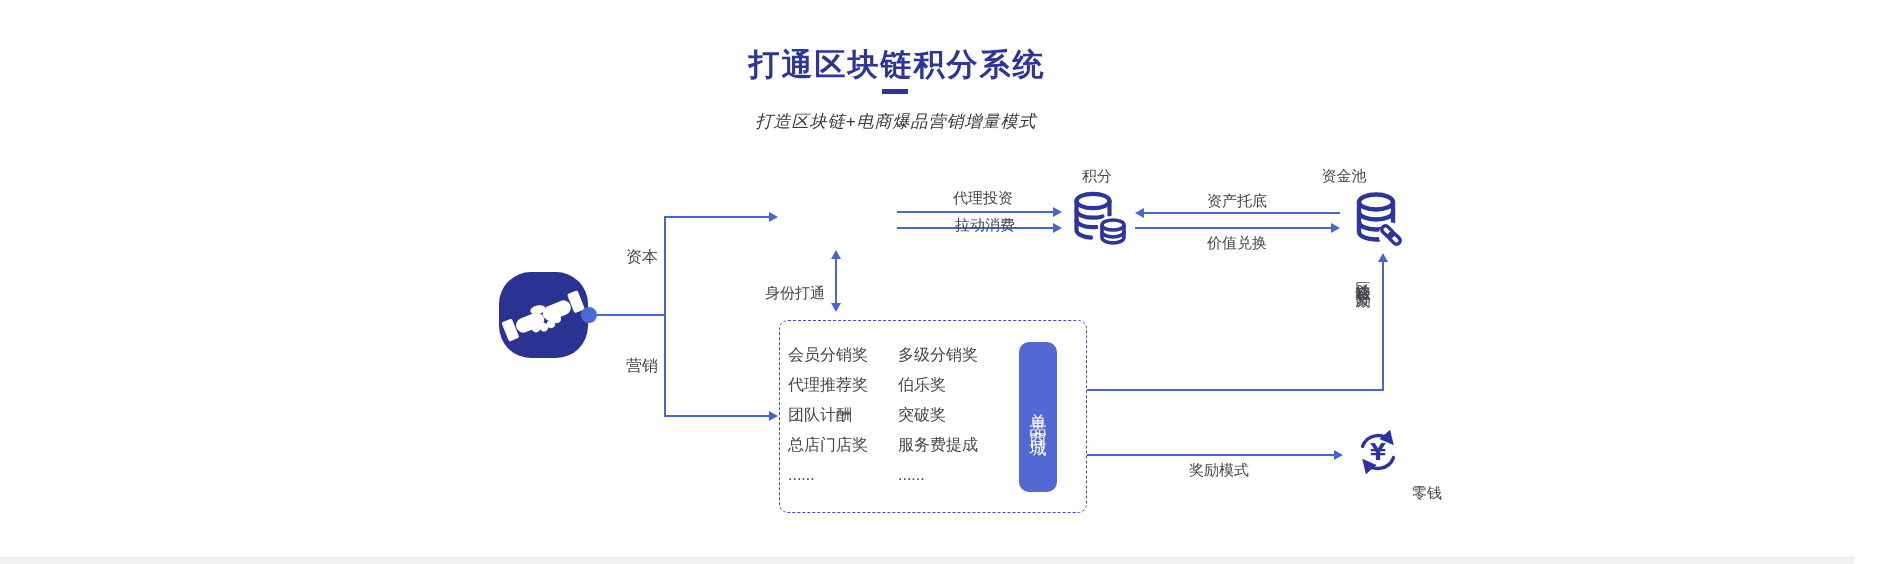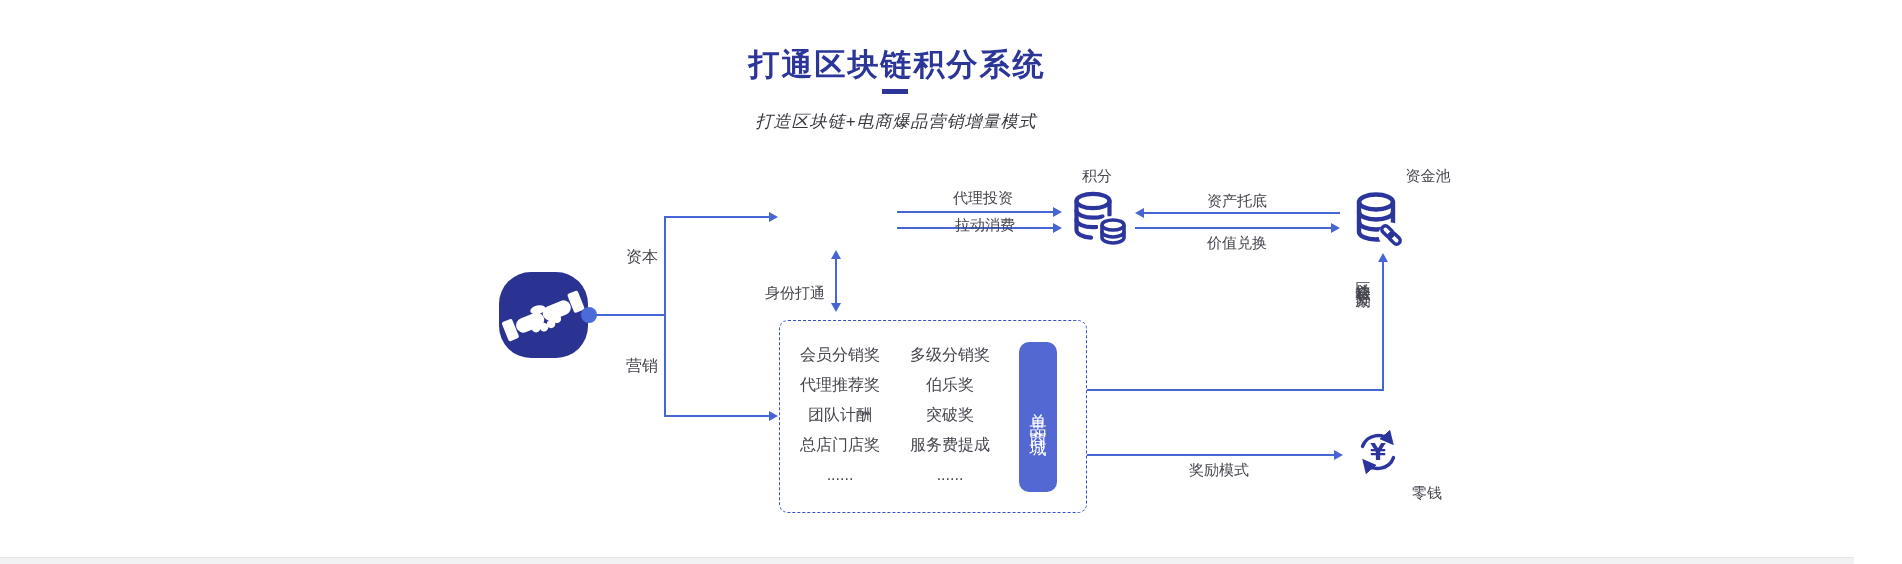--- a/index.html
+++ b/index.html
@@ -44,21 +44,21 @@
             background:var(--icon-navy);border-radius:32px;}
   .dot{position:absolute;left:581px;top:307px;width:16px;height:16px;border-radius:50%;background:#4a6bd8;}
 
   .dashed-box{position:absolute;border:1.6px dashed var(--dash-blue);border-radius:9px;background:#fff;}
   .sys-box{left:779px;top:188px;width:111px;height:59px;display:flex;flex-direction:column;
            align-items:center;justify-content:center;font-size:15px;color:var(--text-dark);
            line-height:22px;letter-spacing:1px;}
   .rewards-box{left:779px;top:320px;width:308px;height:193px;}
 
   .col{position:absolute;font-size:16px;line-height:30px;color:var(--text-dark);
-       text-align:center;width:104px;}
+       width:104px;}
   .col1{left:788px;top:340px;}
   .col2{left:898px;top:340px;}
 
   .mall-pill{position:absolute;left:1019px;top:342px;width:38px;height:150px;border-radius:10px;
              background:var(--mall-pill-blue);display:flex;align-items:center;justify-content:center;}
   .mall-pill span{writing-mode:vertical-rl;text-orientation:upright;color:#fff;
              font-size:17px;letter-spacing:9px;}
 
   .icon-db,.icon-refresh{position:absolute;color:var(--db-indigo);}
   .bottom-strip{position:absolute;left:0;top:557px;width:1902px;height:7px;
@@ -138,21 +138,21 @@
   </svg>
 
   <div class="hline" style="left:1144px;top:212px;width:196px;"></div>
   <div class="ar ar-l" style="left:1135px;top:208px;"></div>
   <div class="lbl lbl-c" style="left:1201px;top:192px;width:72px;">资产托底</div>
 
   <div class="hline" style="left:1135px;top:227px;width:196px;"></div>
   <div class="ar ar-r" style="left:1331px;top:223px;"></div>
   <div class="lbl lbl-c" style="left:1201px;top:234px;width:72px;">价值兑换</div>
 
-  <div class="lbl lbl-c" style="left:1400px;top:167px;width:56px;">资金池</div>
+  <div class="lbl lbl-c" style="left:1316px;top:167px;width:56px;">资金池</div>
   <svg class="icon-db" style="left:1352px;top:191px;" width="54" height="62" viewBox="0 0 54 62">
     <g fill="none" stroke="currentColor" stroke-width="4.4" stroke-linecap="round">
       <ellipse cx="24" cy="11" rx="17" ry="7.5"></ellipse>
       <path d="M7 11 v30 c0 4.1 7.6 7.5 17 7.5 c2 0 4 -0.2 5.8 -0.5"></path>
       <path d="M41 11 v21"></path>
       <path d="M7 21 c0 4.1 7.6 7.5 17 7.5 s17 -3.4 17 -7.5"></path>
       <path d="M7 31 c0 4.1 7.6 7.5 17 7.5 c2.7 0 5.3 -0.3 7.6 -0.8"></path>
     </g>
     <g transform="translate(39,44) rotate(45)">
       <circle cx="0" cy="0" r="12.5" fill="#ffffff"></circle>

